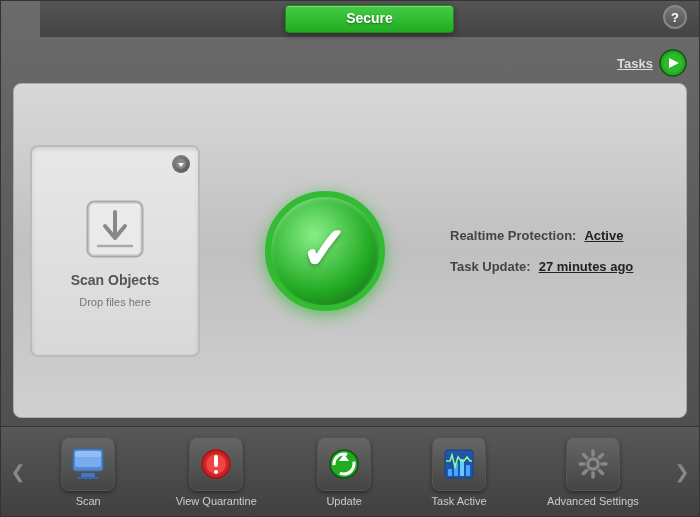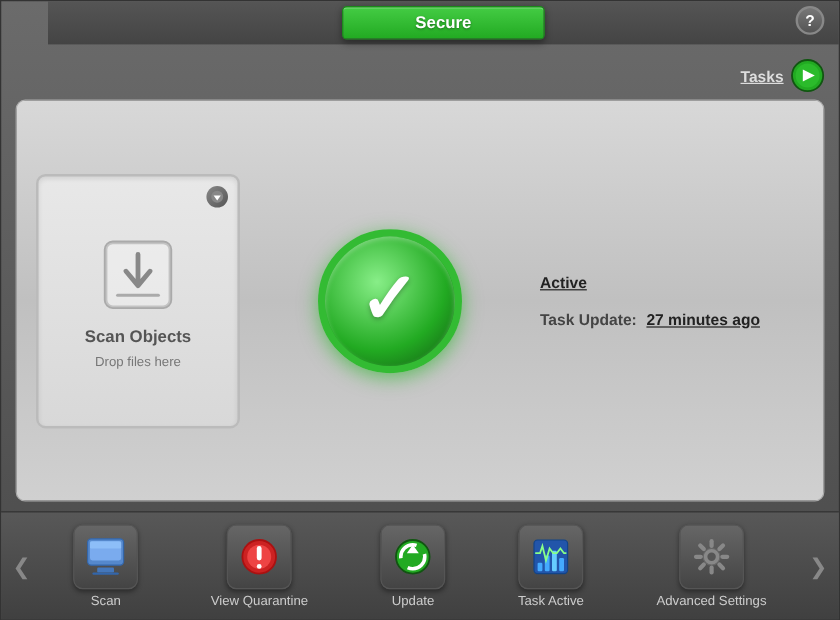--- a/index.html
+++ b/index.html
@@ -374,20 +374,21 @@
       </div>
 
       <div class="check-area">
         <div class="check-circle">
           <span class="check-mark">✓</span>
         </div>
       </div>
 
       <div class="status-info">
         <div class="status-row">
+          <span class="status-key">Realtime Protection:</span>
           <span class="status-value">Active</span>
         </div>
         <div class="status-row">
           <span class="status-key">Task Update:</span>
           <span class="status-value">27 minutes ago</span>
         </div>
       </div>
 
     </div>
   </div>

